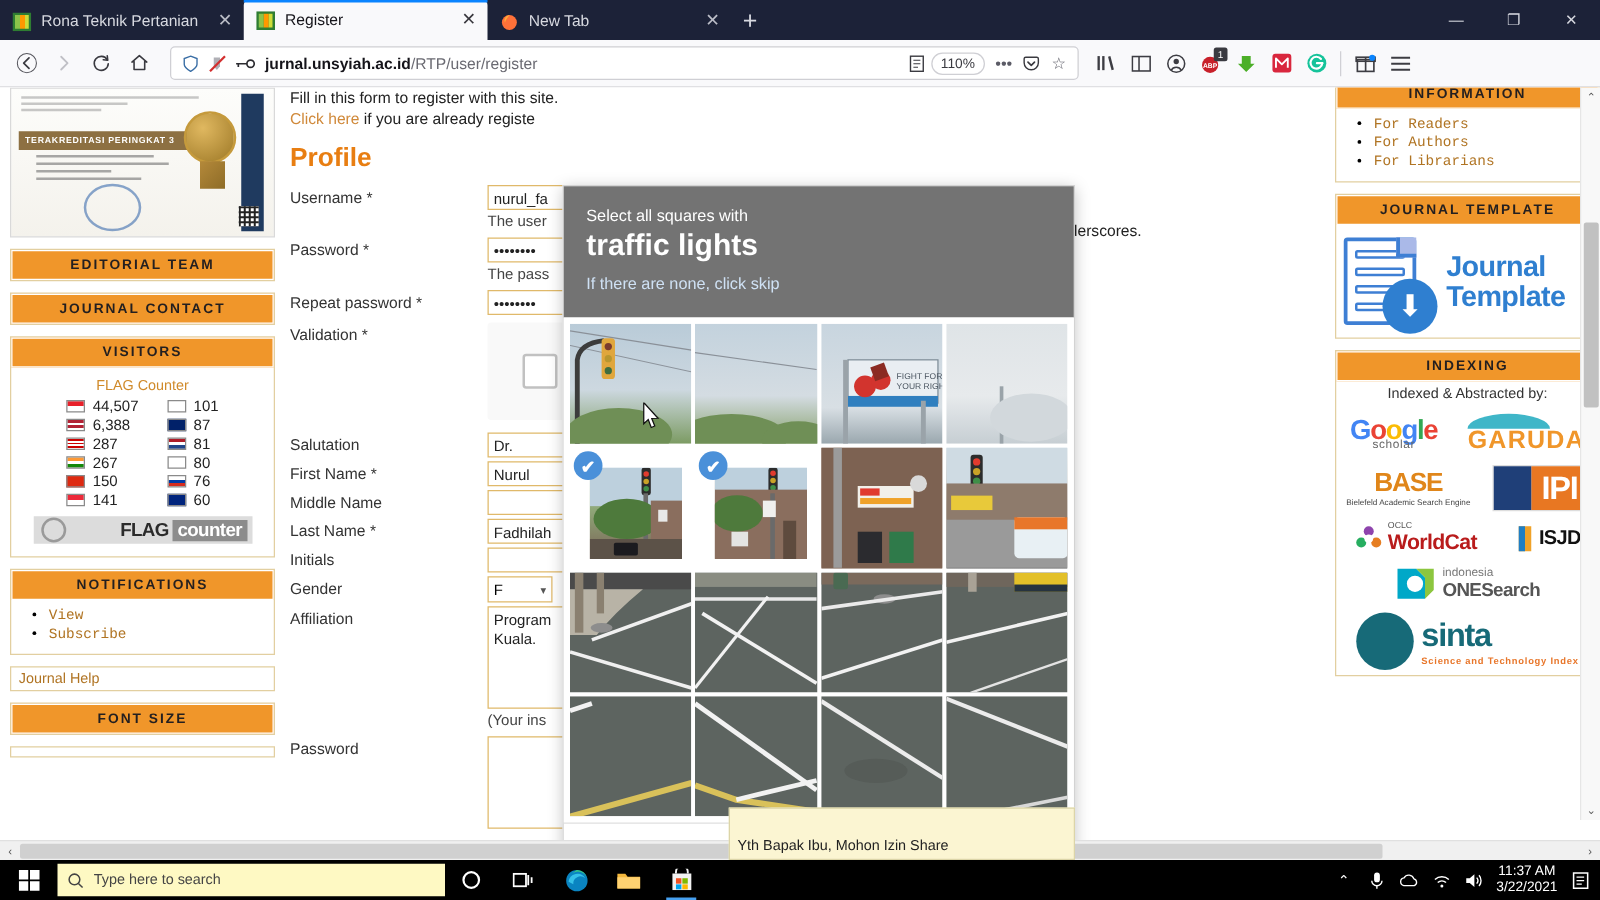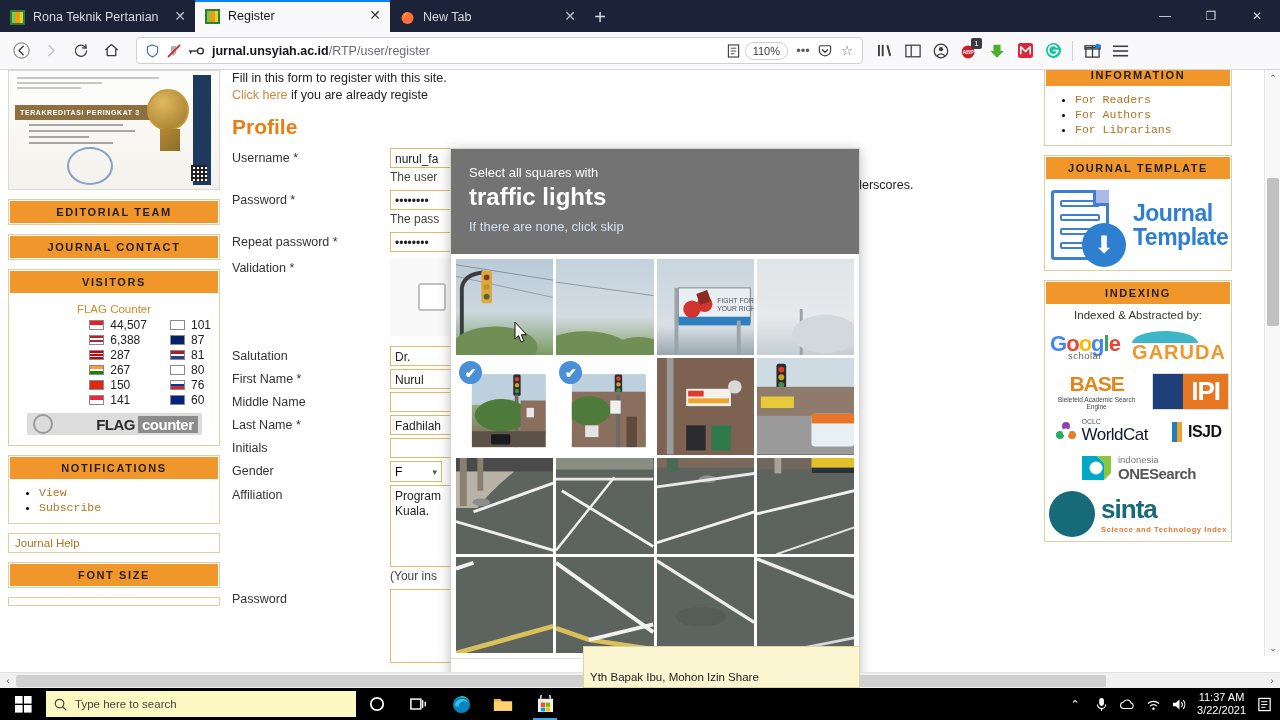--- a/index.html
+++ b/index.html
@@ -83,21 +83,21 @@
     position: absolute; top: 70px; left: 0; width: 1280px; height: 602px;
     background: #fff; overflow: hidden;
   }
   .page {
     position: absolute; top: 0; left: 0; width: 1264px; height: 586px;
     background: #fff;
   }
 
   .col-left  { position: absolute; left: 8px;  top: 0; width: 212px; }
   .col-mid   { position: absolute; left: 232px; top: 0; width: 800px; }
-  .col-right { position: absolute; left: 1044px; top: 0; width: 188px; }
+  .col-right { position: absolute; left: 1068px; top: 0; width: 212px; }
 
   .block { border: 1px solid #e2cfa0; margin-bottom: 9px; background:#fff; }
   .block-head {
     background: #f0962a; color: #231f20; font-size: 11px; font-weight: bold;
     letter-spacing: 1.6px; text-align: center; padding: 5px 0; border: 1px solid #fff;
   }
   .block-body { padding: 5px 8px 8px 8px; }
   .block-body ul { list-style: disc; padding-left: 22px; }
   .block-body li { font-size: 11.5px; line-height: 15px; font-family: Liberation Mono, monospace; }
   .block-body li span { color: #b07423; }
@@ -141,21 +141,21 @@
   .cert .qr { position:absolute; right:12px; bottom:8px; width:16px; height:16px; background:#fff;
     background-image: linear-gradient(90deg,#222 50%, transparent 50%), linear-gradient(#222 50%, transparent 50%);
     background-size:4px 4px; }
   .cert .stamp {
     position:absolute; left:58px; bottom:4px; width:46px; height:38px; border-radius:50%;
     border:2px solid #2a5fa8; opacity:.55;
   }
 
   
   .fc-title { color:#d08a2a; font-size:11.5px; text-align:center; margin:4px 0 3px; }
-  .fc-grid { display:flex; justify-content:flex-end; gap:23px; }
+  .fc-grid { display:flex; justify-content:center; gap:23px; }
   .fc-col { display:flex; flex-direction:column; gap:1px; }
   .fc-row { display:flex; align-items:center; gap:6px; font-size:12px; color:#222; }
   .flag { width:15px; height:10px; border:1px solid #8a8a8a; flex:0 0 15px; }
   .fc-brand {
     margin:6px auto 2px; width:175px; height:22px; background:#dcdcdc; position:relative;
     display:flex; align-items:center; justify-content:flex-end; padding-right:4px;
   }
   .fc-brand .fcb-text { font-size:15px; font-weight:bold; color:#2b2b2b; letter-spacing:-.5px; }
   .fc-brand .fcb-text2 {
     font-size:15px; font-weight:bold; color:#fff; background:#8c8c8c;
@@ -227,21 +227,21 @@
   .gs { font-size:22px; font-weight:bold; letter-spacing:-1px; line-height:20px; }
   .gs .b1{color:#4285f4}.gs .b2{color:#ea4335}.gs .b3{color:#fbbc05}.gs .b4{color:#4285f4}.gs .b5{color:#34a853}.gs .b6{color:#ea4335}
   .gs-sub { font-size:9.5px; color:#666; text-align:center; margin-top:-4px; letter-spacing:.5px;}
   .garuda { color:#f0962a; font-size:20px; font-weight:bold; letter-spacing:1px; }
   .garuda-wing { width:66px; height:12px; background:#3fb6c8; border-radius:50% 50% 0 0 / 100% 100% 0 0; margin-bottom:-2px;}
   .base-logo { font-size:21px; font-weight:bold; color:#e0861a; letter-spacing:-1px;}
   .base-sub { font-size:6.5px; color:#444; }
   .ipi { background:#e87722; color:#fff; font-size:26px; font-weight:bold; padding:2px 8px; letter-spacing:-1px; }
   .ipi-wrap { display:flex; align-items:stretch; border:1px solid #ddd; }
   .ipi-left { background:#1f3f78; width:30px; position:relative; }
-  .wc { font-size:17px; font-weight:normal; color:#0f172a; letter-spacing:-.5px;}
+  .wc { font-size:17px; font-weight:bold; color:#b91c1c; letter-spacing:-.5px;}
   .wc-sub{font-size:7px;color:#555;}
   .isjd { font-size:16px; font-weight:bold; color:#111; letter-spacing:-.5px; }
   .os-text { font-size:15px; font-weight:bold; color:#555; letter-spacing:-.5px;}
   .os-ind { font-size:9.5px; color:#777; }
   .sinta-circle { width:46px;height:46px;border-radius:50%;background:#176a78;flex:0 0 46px;}
   .sinta-text{font-size:26px;font-weight:bold;color:#176a78;letter-spacing:-1px;}
   .sinta-sub{font-size:7.5px;font-weight:bold;color:#e8762a;letter-spacing:.6px;}
   .doaj-d{font-size:34px;color:#e8762a;font-weight:bold;letter-spacing:-2px;line-height:30px;}
   .doaj-t{font-size:12.5px;font-weight:bold;color:#222;line-height:14px;border-left:2px solid #333;padding-left:7px;}
 

